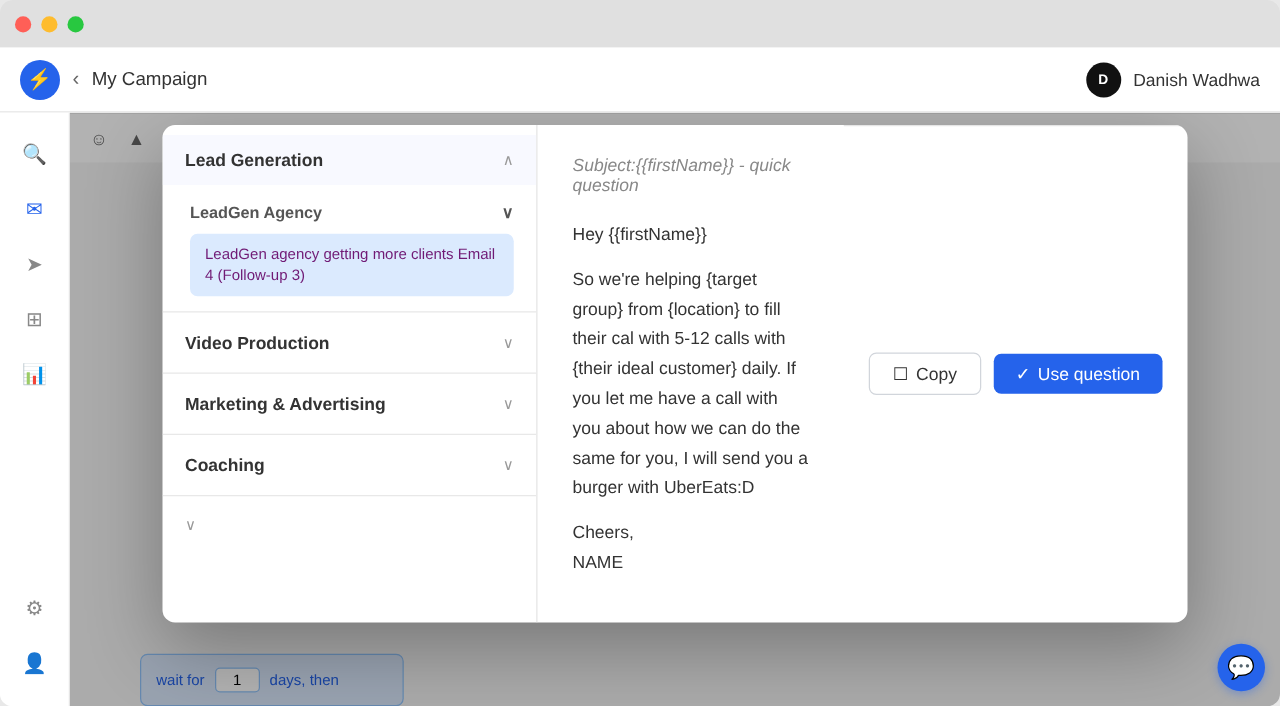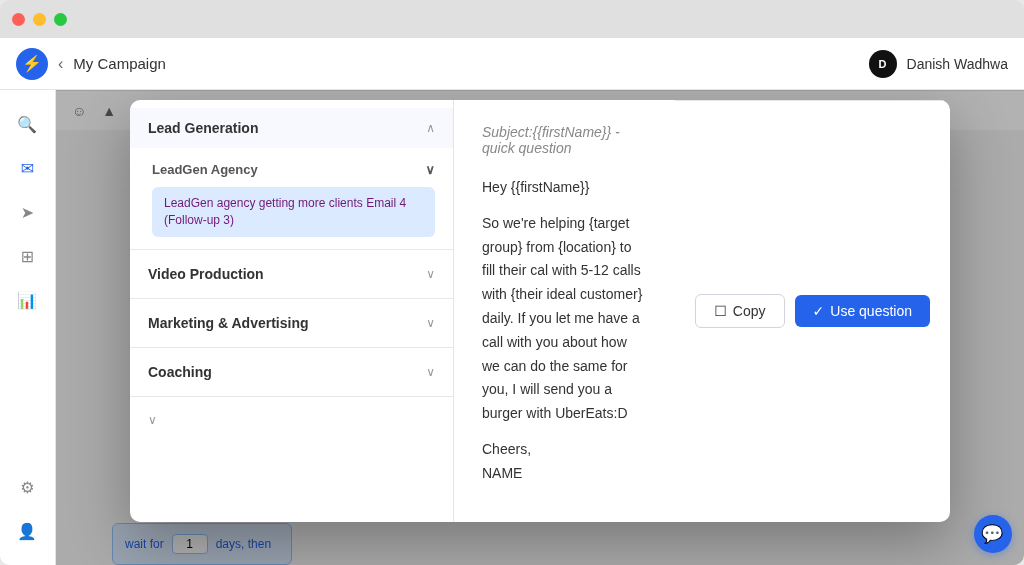--- a/index.html
+++ b/index.html
@@ -199,21 +199,21 @@
       border-radius: 10px;
       width: 820px;
       max-height: 520px;
       display: flex;
       overflow: hidden;
       box-shadow: 0 20px 60px rgba(0,0,0,0.3);
     }
 
     
     .modal-sidebar {
-      width: 324px;
+      width: 300px;
       border-right: 1px solid #e5e5e5;
       overflow-y: auto;
       flex-shrink: 0;
       padding: 8px 0;
     }
 
     .modal-sidebar::-webkit-scrollbar { width: 4px; }
     .modal-sidebar::-webkit-scrollbar-thumb { background: #ccc; border-radius: 2px; }
 
     .category-header {
@@ -344,21 +344,21 @@
       height: 42px;
       background: #dbeafe;
       border: 1.5px solid #93c5fd;
       border-radius: 6px;
       display: flex;
       align-items: center;
       padding: 0 12px;
       gap: 8px;
       font-size: 12px;
       color: #2563eb;
-      width: 180px;
+      width: 211px;
     }
 
     .wait-input {
       width: 36px;
       border: 1px solid #93c5fd;
       border-radius: 4px;
       padding: 2px 4px;
       text-align: center;
       font-size: 12px;
     }

